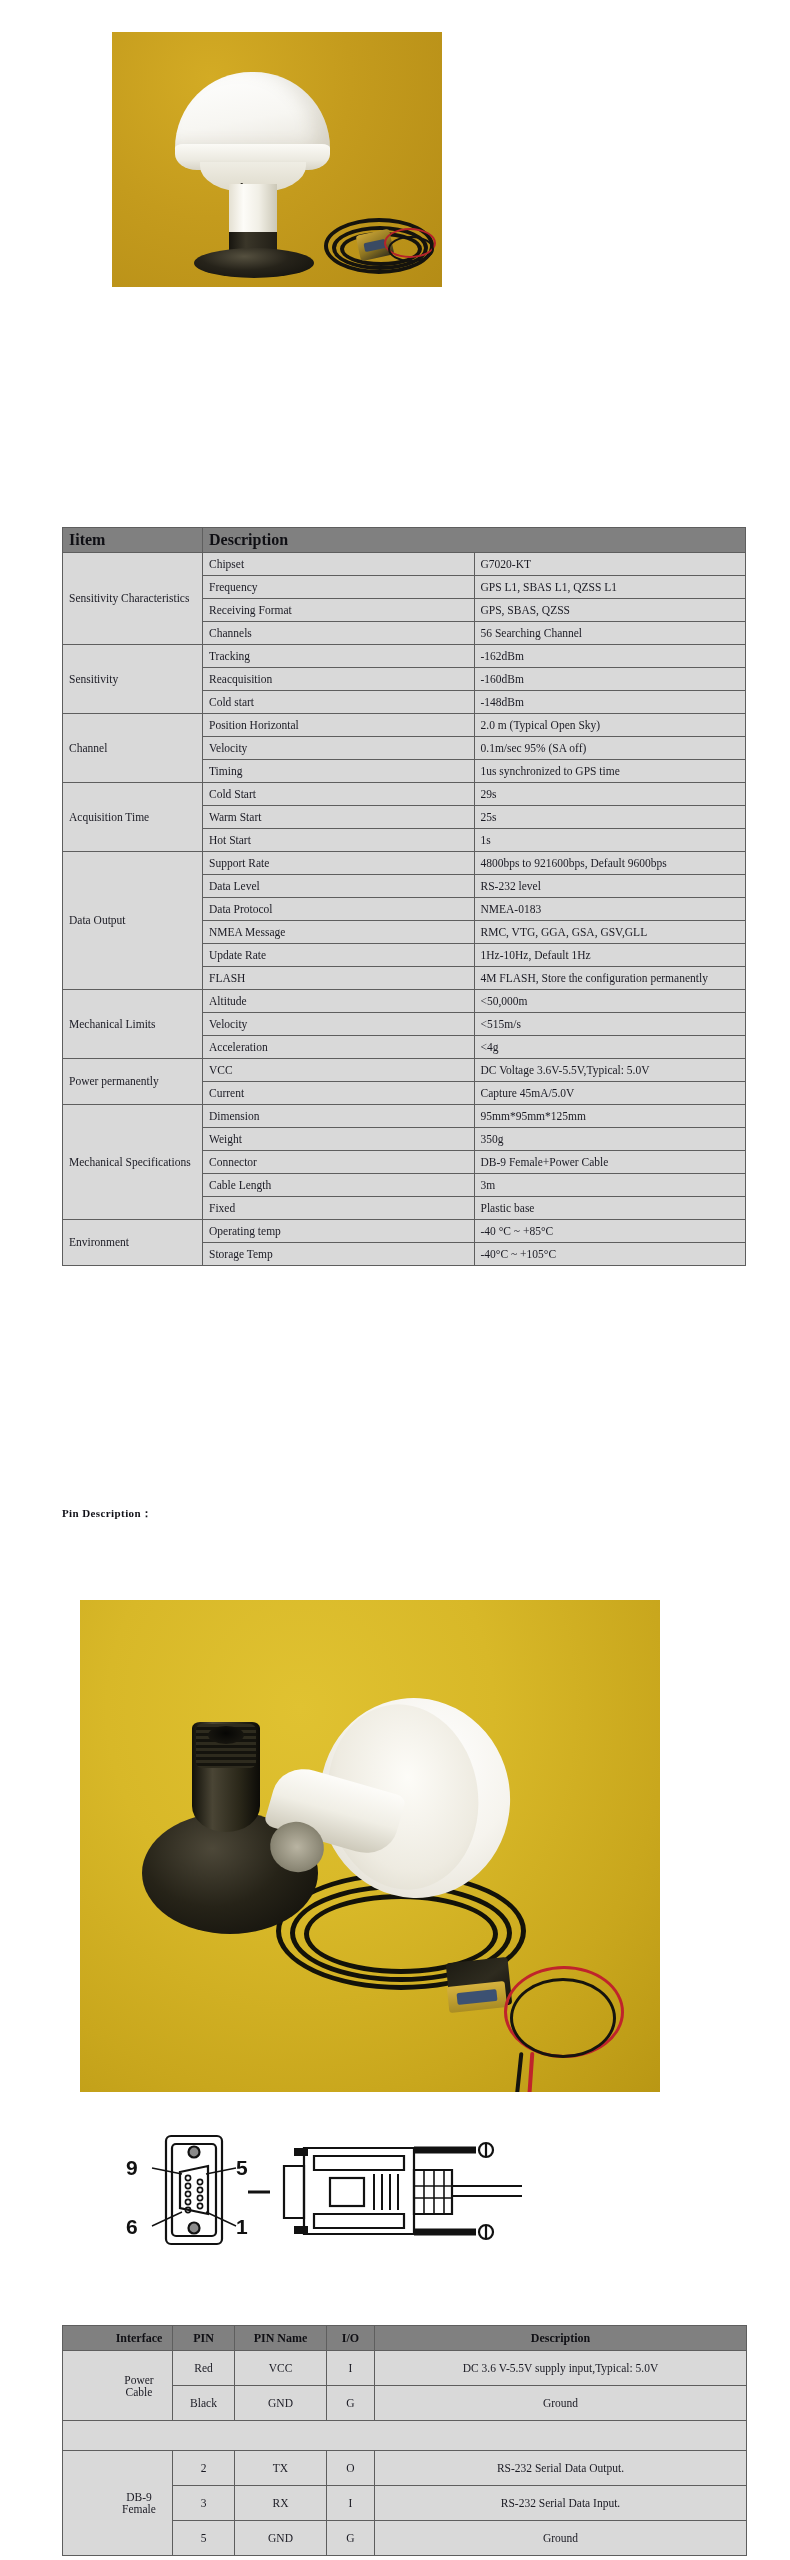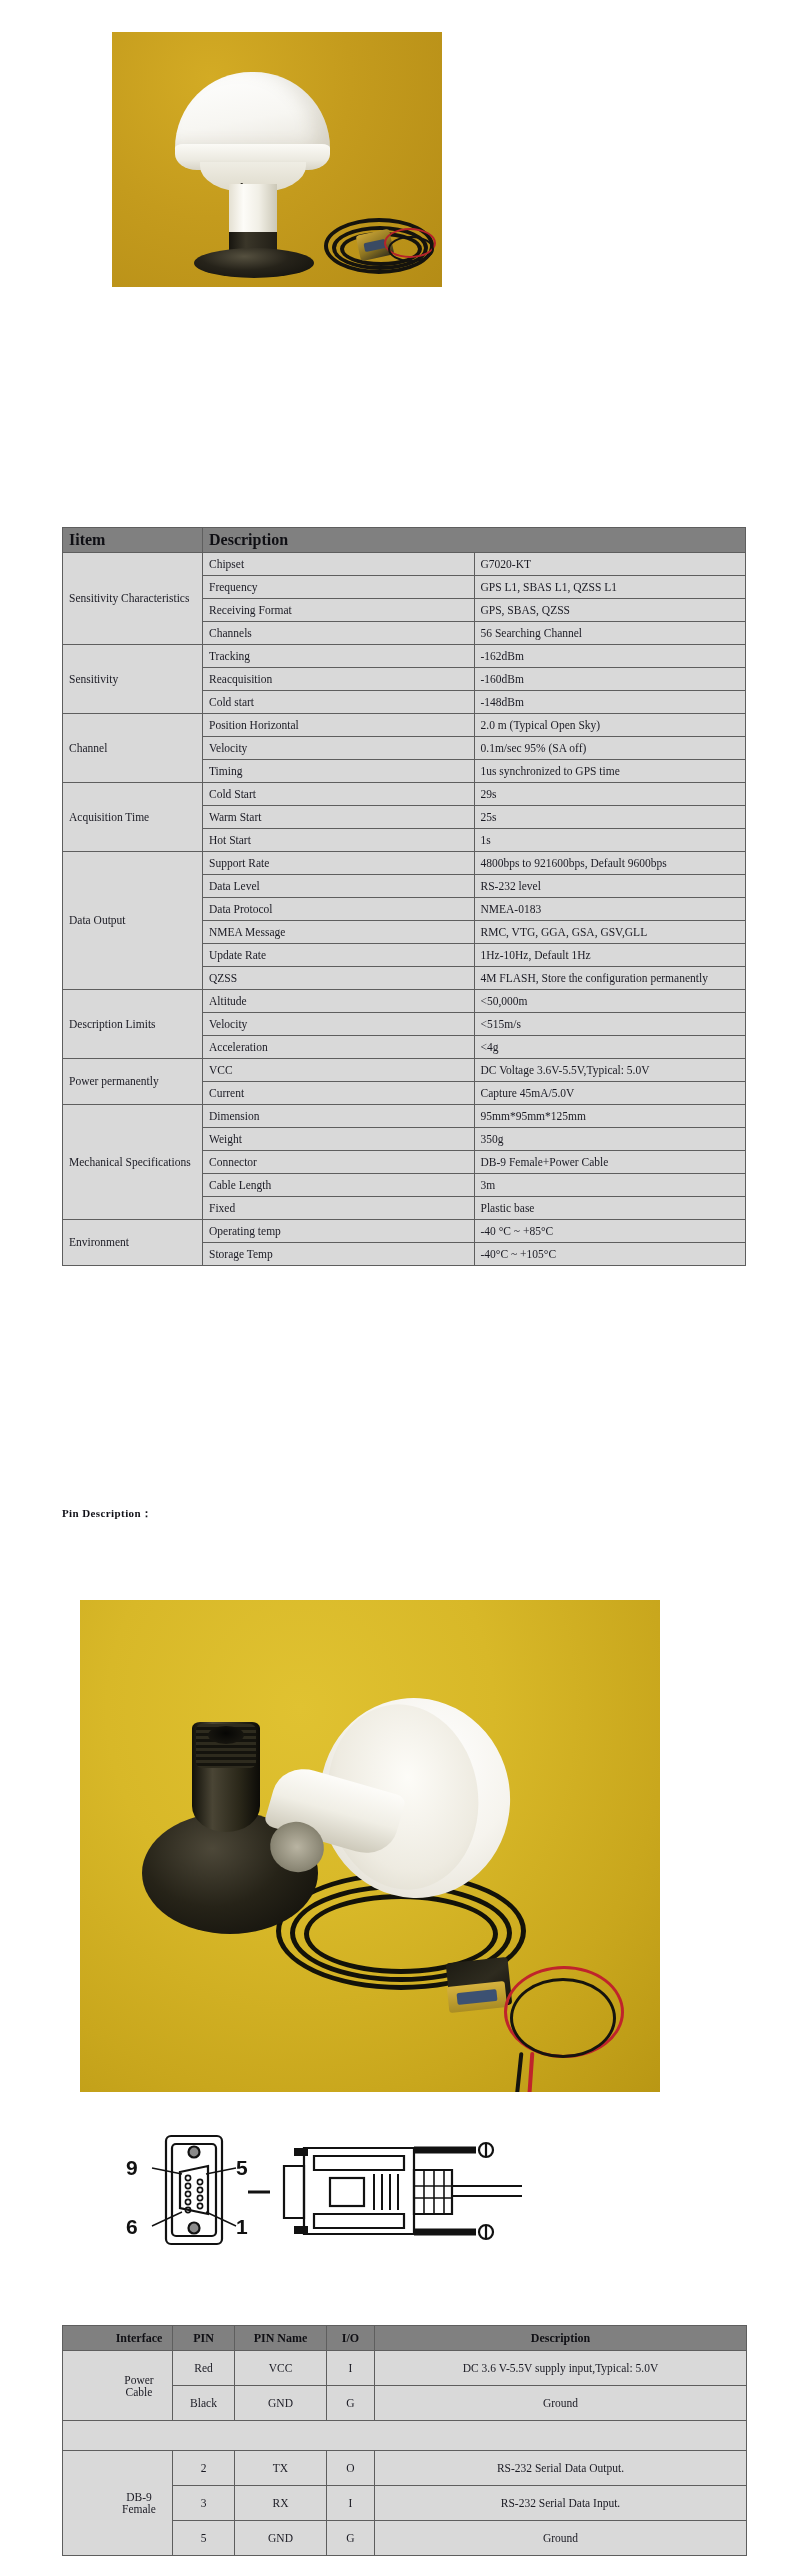--- a/index.html
+++ b/index.html
@@ -444,25 +444,25 @@
       </tr>
       <tr>
         <td class="c-sub">NMEA Message</td>
         <td class="c-val">RMC, VTG, GGA, GSA, GSV,GLL</td>
       </tr>
       <tr>
         <td class="c-sub">Update Rate</td>
         <td class="c-val">1Hz-10Hz, Default 1Hz</td>
       </tr>
       <tr>
-        <td class="c-sub">QZSS</td>
+        <td class="c-sub">FLASH</td>
         <td class="c-val">4M FLASH, Store the configuration permanently</td>
       </tr>
       <tr>
-        <td class="c-item" rowspan="3">Description Limits</td>
+        <td class="c-item" rowspan="3">Mechanical Limits</td>
         <td class="c-sub">Altitude</td>
         <td class="c-val">&lt;50,000m</td>
       </tr>
       <tr>
         <td class="c-sub">Velocity</td>
         <td class="c-val">&lt;515m/s</td>
       </tr>
       <tr>
         <td class="c-sub">Acceleration</td>
         <td class="c-val">&lt;4g</td>

